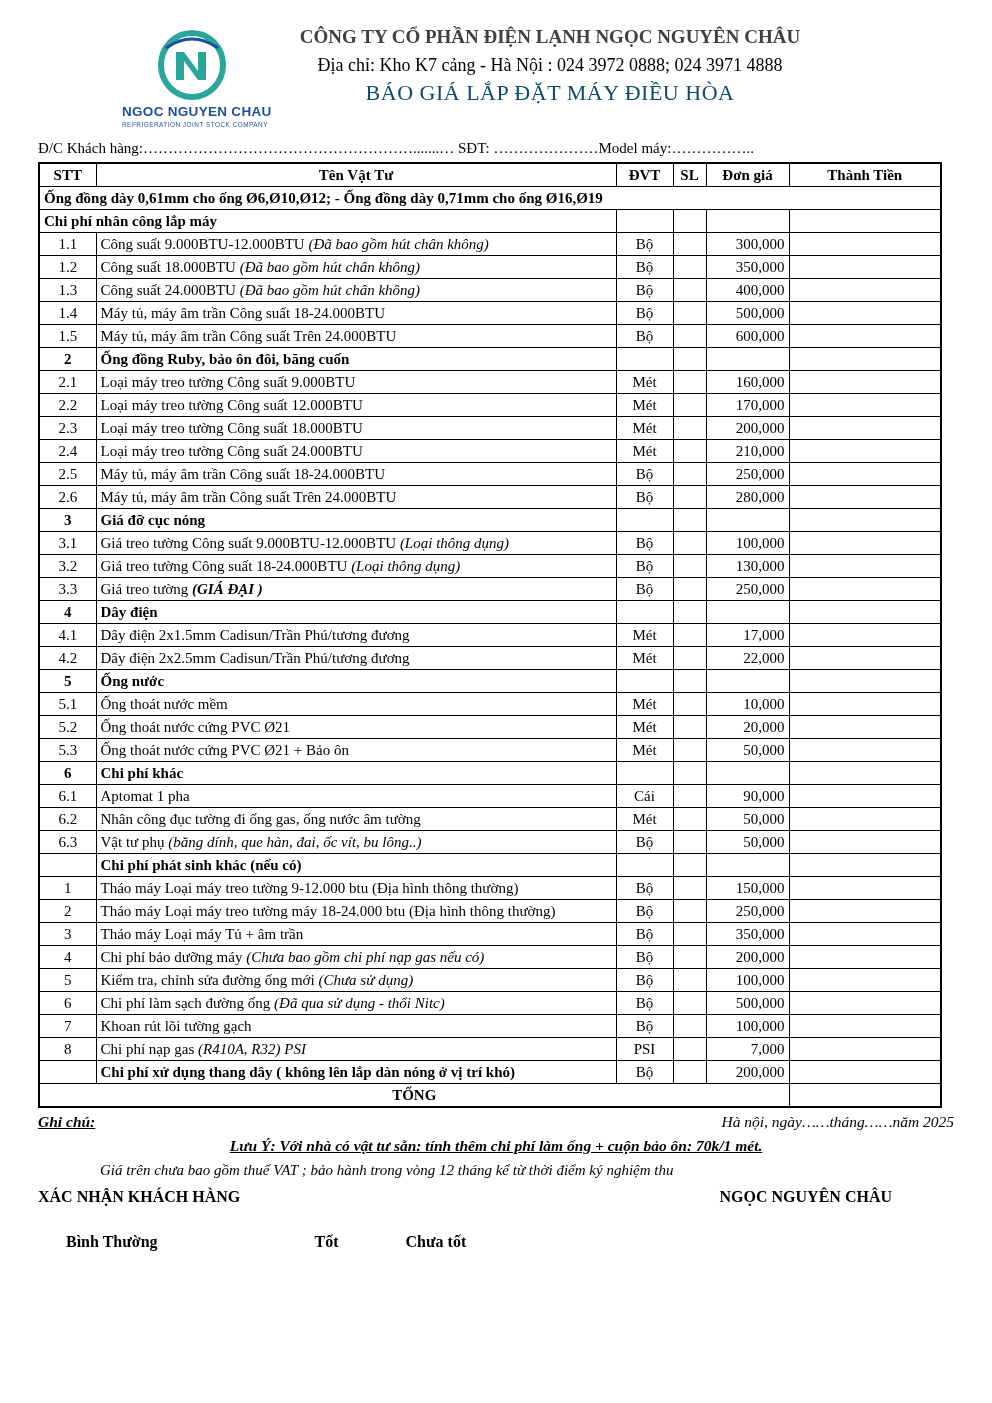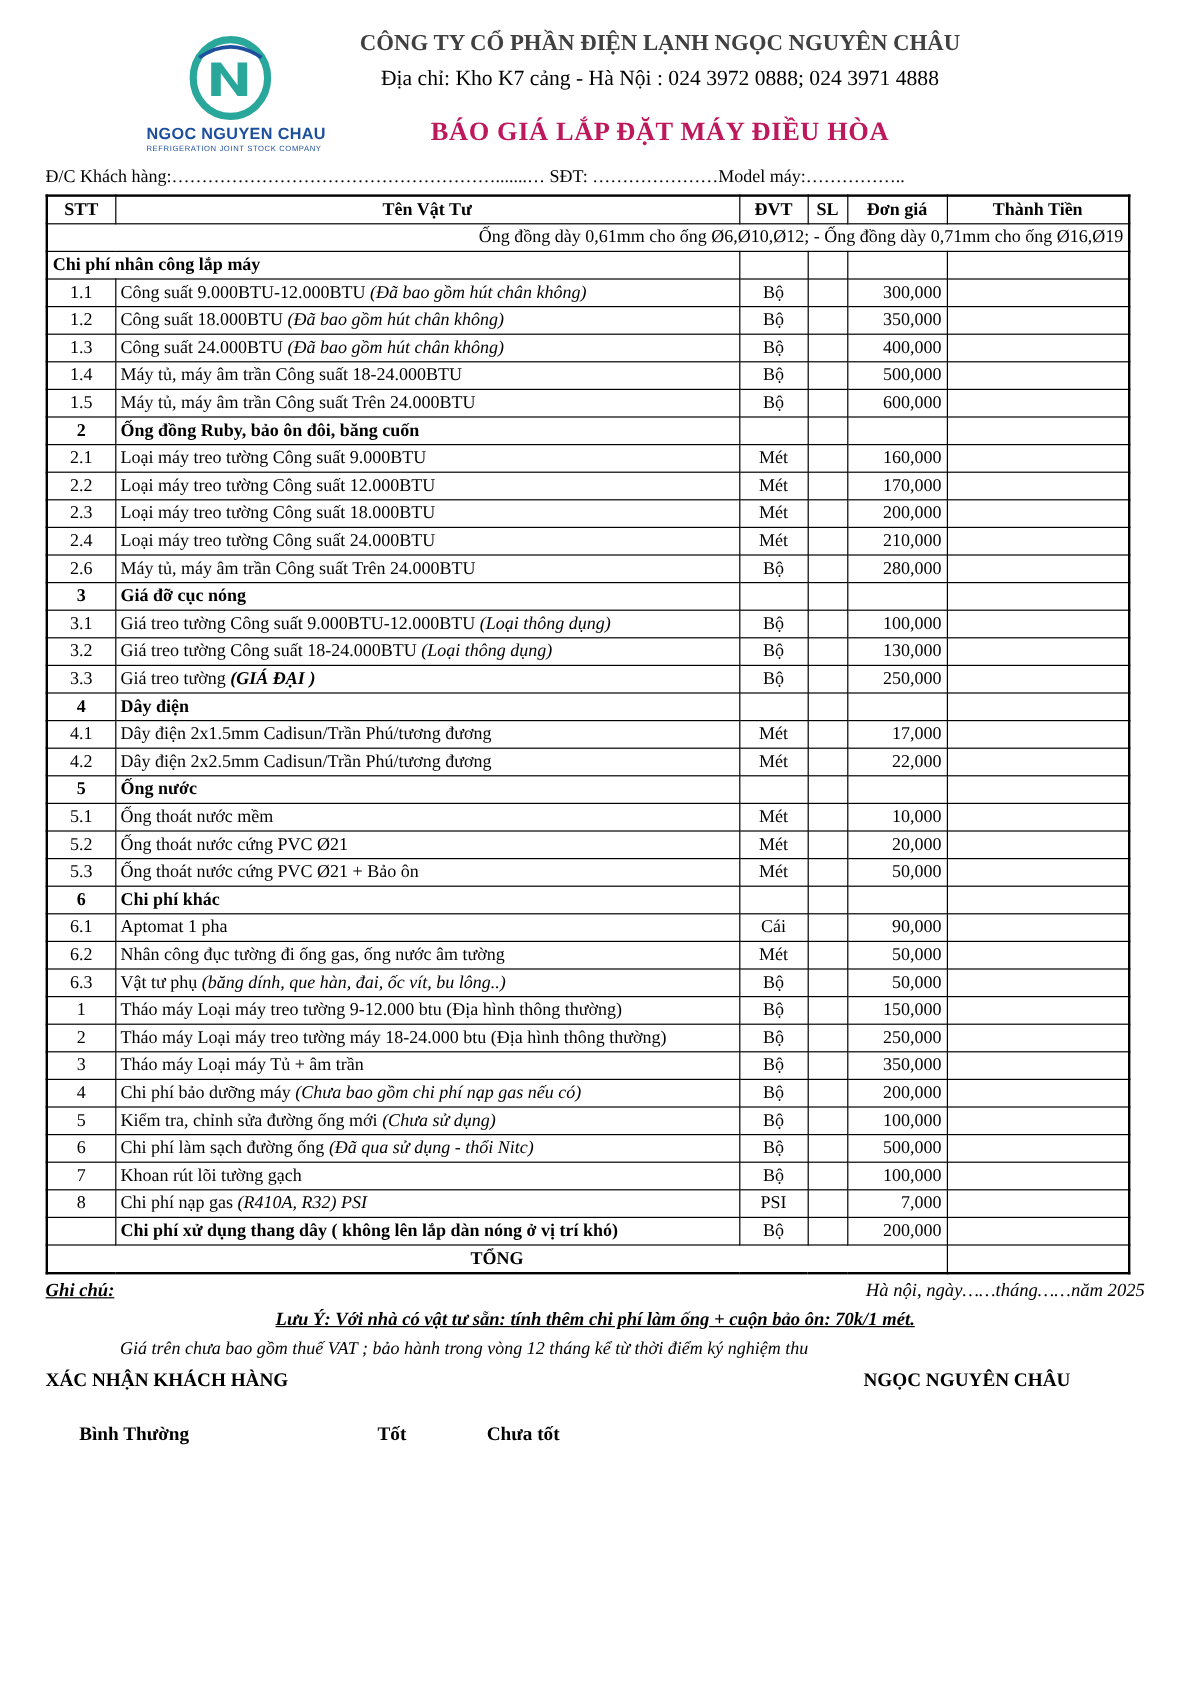--- a/index.html
+++ b/index.html
@@ -17,34 +17,34 @@
     color: #1d4f9e; font-weight: bold; font-size: 13.5px; letter-spacing: .3px;
     font-family: "Liberation Sans", sans-serif; white-space: nowrap; margin-top: 2px;
   }
   .logo-sub {
     color: #1d4f9e; font-size: 6.4px; letter-spacing: .5px;
     font-family: "Liberation Sans", sans-serif; white-space: nowrap; margin-top: 2px;
   }
   .header-text { position: absolute; left: 150px; top: 26px; width: 800px; text-align: center; }
   .company-name { color: #404040; font-weight: bold; font-size: 19px; white-space: nowrap; }
   .address { font-size: 18px; margin-top: 7px; white-space: nowrap; }
-  .doc-title { color: #be185d; font-weight: bold; font-size: 22px; margin-top: 21px; letter-spacing: .5px; white-space: nowrap; }
+  .doc-title { color: #0c4a6e; font-weight: normal; font-size: 22px; margin-top: 4px; letter-spacing: .5px; white-space: nowrap; }
   .customer-line { margin: 6px 0 0 38px; font-size: 15px; white-space: nowrap; }
 
   
   table.quote {
     border-collapse: collapse; table-layout: fixed; width: 902px;
     margin: 5px 0 0 38px; border: 2px solid #000;
   }
   table.quote td {
     border: 1px solid #000; height: 23px; line-height: 22px;
     font-size: 15px; padding: 0 4px; overflow: hidden; white-space: nowrap;
   }
   td.hd { font-weight: bold; text-align: center; font-size: 15.5px; }
-  td.span-cell { font-weight: normal; text-align: right; }
+  td.span-cell { font-weight: bold; text-align: left; }
   td.sec-merged { font-weight: bold; text-align: left; }
   td.stt { text-align: center; }
   td.nm { text-align: left; padding-left: 5px; }
   td.ctr { text-align: center; }
   td.price { text-align: right; padding-right: 8px; }
   td.total-cell { font-weight: bold; text-align: center; font-size: 16px; }
   .b { font-weight: bold; }
 
   
   .foot { margin: 5px 38px 0 38px; font-size: 15.5px; }
@@ -190,20 +190,28 @@
         </tr>
         <tr>
           <td class="stt">2.4</td>
           <td class="nm"><span>Loại máy treo tường Công suất 24.000BTU</span></td>
           <td class="ctr">Mét</td>
           <td class="ctr"></td>
           <td class="price">210,000</td>
           <td></td>
         </tr>
         <tr>
+          <td class="stt">2.5</td>
+          <td class="nm"><span>Máy tủ, máy âm trần Công suất 18-24.000BTU</span></td>
+          <td class="ctr">Bộ</td>
+          <td class="ctr"></td>
+          <td class="price">250,000</td>
+          <td></td>
+        </tr>
+        <tr>
           <td class="stt">2.6</td>
           <td class="nm"><span>Máy tủ, máy âm trần Công suất Trên 24.000BTU</span></td>
           <td class="ctr">Bộ</td>
           <td class="ctr"></td>
           <td class="price">280,000</td>
           <td></td>
         </tr>
         <tr>
           <td class="stt b">3</td>
           <td class="nm b"><span>Giá đỡ cục nóng</span></td>
@@ -315,20 +323,28 @@
           <td class="ctr"></td>
           <td class="price">50,000</td>
           <td></td>
         </tr>
         <tr>
           <td class="stt">6.3</td>
           <td class="nm"><span>Vật tư phụ </span><i>(băng dính, que hàn, đai, ốc vít, bu lông..)</i></td>
           <td class="ctr">Bộ</td>
           <td class="ctr"></td>
           <td class="price">50,000</td>
+          <td></td>
+        </tr>
+        <tr>
+          <td class="stt b"></td>
+          <td class="nm b"><span>Chi phí phát sinh khác (nếu có)</span></td>
+          <td class="ctr"></td>
+          <td class="ctr"></td>
+          <td class="price"></td>
           <td></td>
         </tr>
         <tr>
           <td class="stt">1</td>
           <td class="nm"><span>Tháo máy Loại máy treo tường 9-12.000  btu (Địa hình thông thường)</span></td>
           <td class="ctr">Bộ</td>
           <td class="ctr"></td>
           <td class="price">150,000</td>
           <td></td>
         </tr>

